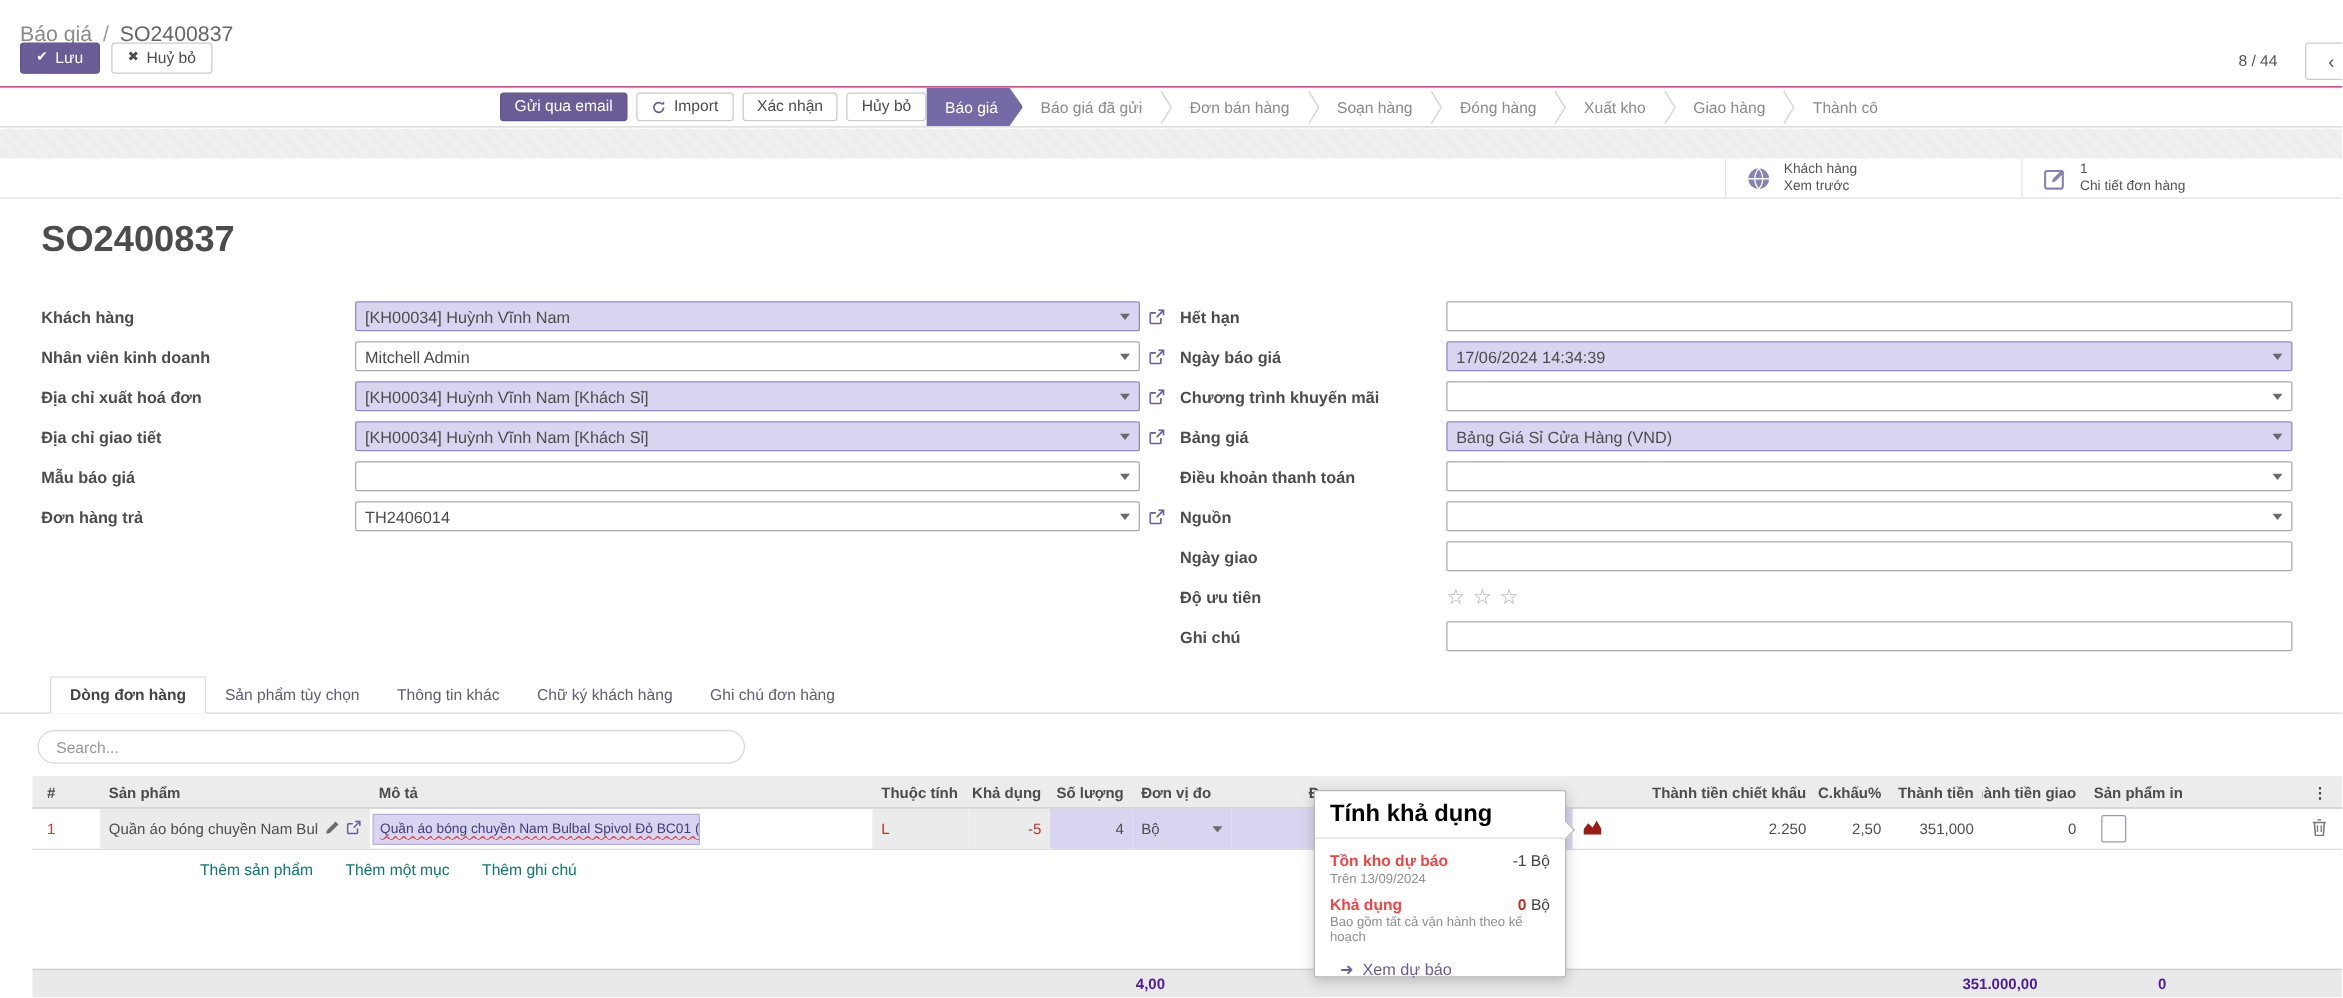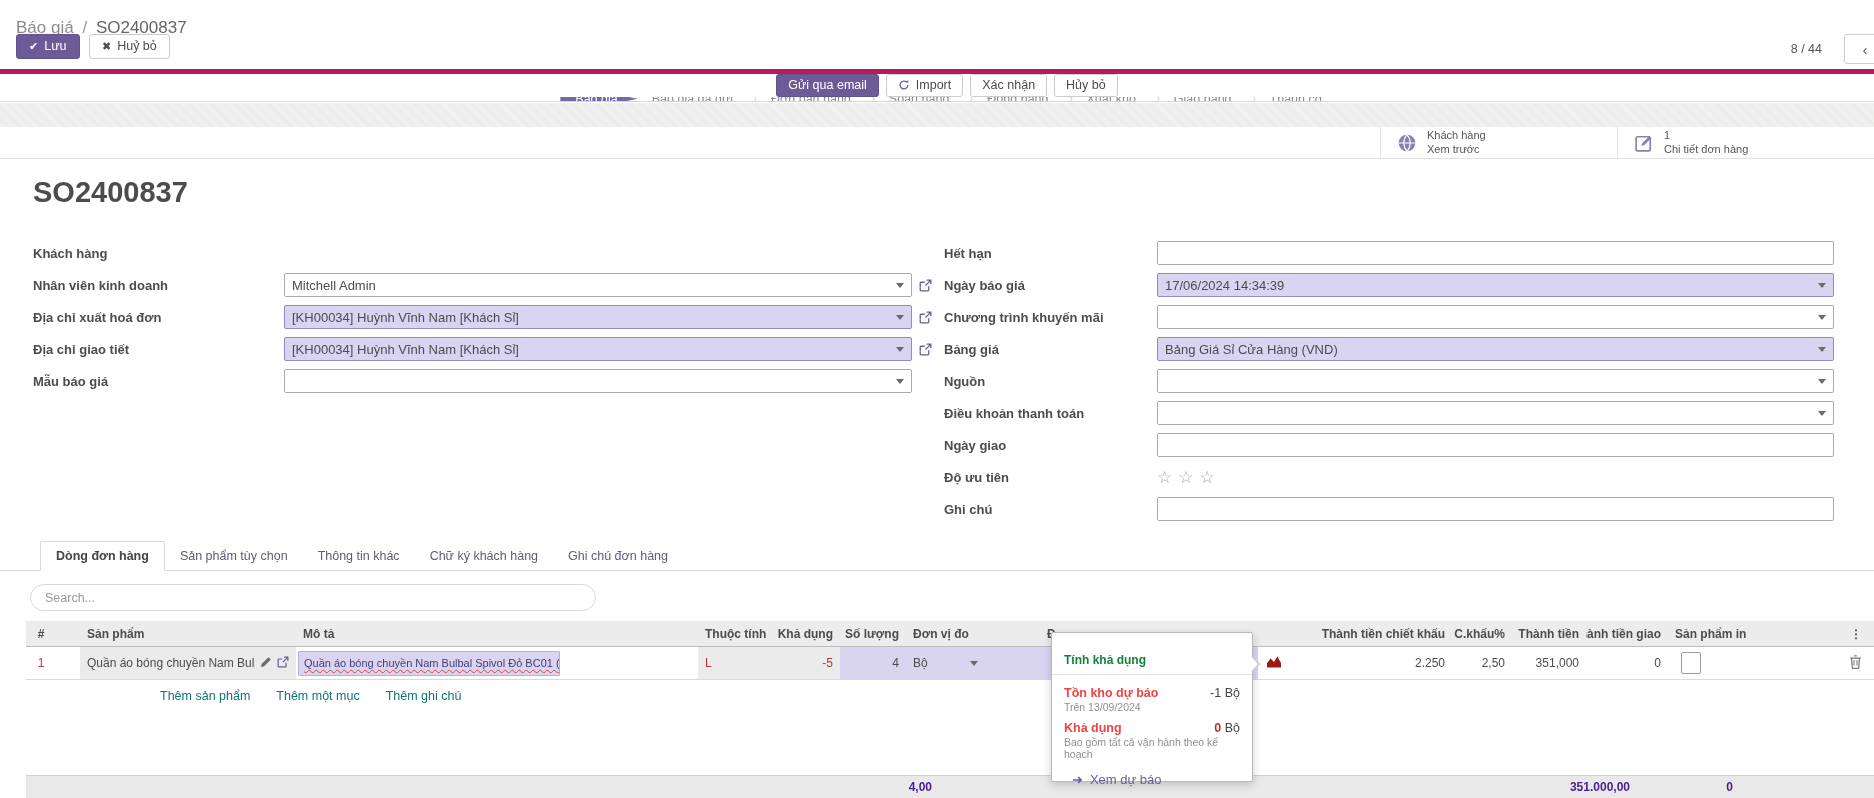--- a/index.html
+++ b/index.html
@@ -18,22 +18,22 @@
   .btn-primary { background:#6b5c98; border:1px solid #60528a; color:#fff; }
   .btn-default { background:#fff; border:1px solid #ccc; color:#4c4c4c; }
   .btn .ic { font-size:11px; }
   .pager { position:absolute; right:52px; top:8px; font-size:12.5px; color:#555; }
   .pager-prev { position:absolute; right:-12px; top:0; width:42px; height:30px; background:#fff;
     border:1px solid #ccc; border-radius:3px; font-size:15px; color:#555;
     display:flex; align-items:center; justify-content:center; cursor:pointer; }
 
   
   .statusbar { position:absolute; top:69px; left:0; right:0; height:33px; background:#fff;
-    border-top:5px solid #be185d; border-bottom:1px solid #d4d4d4;
-    display:flex; align-items:center; justify-content:center;flex-direction:column; }
+    border-top:1px solid #be185d; border-bottom:1px solid #d4d4d4;
+    display:flex; align-items:center; justify-content:center; }
   .sb-buttons { display:flex; gap:7px; padding-left:20px; }
   .sb-buttons .btn { padding:4px 11px; }
   .refresh-ic { width:12px; height:12px; }
   .stages { display:flex; align-items:stretch; height:100%; overflow:hidden; margin-right:-22px; }
   .stage { display:flex; align-items:center; padding:0 14px; font-size:12.5px; color:#8a8a8a;
     white-space:nowrap; cursor:pointer; }
   .stage.active { background:#756aa5; color:#fff; padding:0 20px 0 15px;
     clip-path:polygon(0 0, calc(100% - 11px) 0, 100% 50%, calc(100% - 11px) 100%, 0 100%); }
   .ssep { align-self:center; flex:none; }
 
@@ -118,21 +118,21 @@
   .totals { position:absolute; bottom:0; left:26px; right:0; height:23px; background:#e9e9e9;
     border-top:1px solid #d0d0d0; }
   .totals span { position:absolute; top:4px; font-size:12px; font-weight:bold; color:#4c1d95; }
   .tot-qty { right:942px; } .tot-sub { right:244px; } .tot-del { right:141px; }
 
   
   .popup { position:absolute; top:632px; left:1051px; width:202px; height:150px; background:#fff;
     border:1px solid #b9b9b9; box-shadow:0 3px 10px rgba(0,0,0,.18); z-index:50; border-radius:2px; }
   .pop-pointer { position:absolute; right:-6px; top:26px; width:10px; height:10px; background:#fff;
     border-top:1px solid #b9b9b9; border-right:1px solid #b9b9b9; transform:rotate(45deg); }
-  .pop-title { font-size:12px; font-weight:bold; color:#15803d; padding:20px 12px 7px;
+  .pop-title { font-size:19px; font-weight:bold; color:#000000; padding:8px 12px 7px;
     border-bottom:1px solid #e0e0e0; }
   .pop-body { padding:8px 12px 0; }
   .pop-row { display:flex; justify-content:space-between; align-items:baseline; font-size:12.5px; margin-top:3px; }
   .pop-lbl { font-weight:bold; color:#ef4444; }
   .pop-val { color:#444; }
   .pop-sub { font-size:10.5px; color:#8f8f8f; margin-top:1px; }
   .pop-link { margin:12px 0 0 8px; font-size:13px; color:#6b5c98; cursor:pointer;
     display:flex; align-items:center; gap:7px; }
 </style>
 </head>
@@ -247,81 +247,106 @@
       </div>
     </div>
 
     <h1 class="sheet-title">SO2400837</h1>
 
     <div class="fgrid">
       <div class="fcol-left">
 
         <div class="frow">
           <label class="flabel">Khách hàng</label>
-        </div>
-
-        <div class="frow">
-          <label class="flabel">Nhân viên kinh doanh</label>
-          <div class="fwrap">
-            <div class="finput">
-              <span>Mitchell Admin</span>
+          <div class="fwrap">
+            <div class="finput hl">
+              <span>[KH00034] Huỳnh Vĩnh Nam</span>
               <span class="caret"></span>
             </div>
             <span class="extlink">
               <svg width="13" height="13" viewBox="0 0 16 16">
                   <path d="M9.5 1.5h5v5M14.2 1.8L7.8 8.2M12 9v4.5a1 1 0 0 1-1 1H2.5a1 1 0 0 1-1-1V5a1 1 0 0 1 1-1H7" fill="none" stroke="currentColor" stroke-width="1.6"></path>
                 </svg>
             </span>
           </div>
         </div>
 
         <div class="frow">
-          <label class="flabel">Địa chỉ xuất hoá đơn</label>
-          <div class="fwrap">
-            <div class="finput hl">
-              <span>[KH00034] Huỳnh Vĩnh Nam [Khách Sỉ]</span>
+          <label class="flabel">Nhân viên kinh doanh</label>
+          <div class="fwrap">
+            <div class="finput">
+              <span>Mitchell Admin</span>
               <span class="caret"></span>
             </div>
             <span class="extlink">
               <svg width="13" height="13" viewBox="0 0 16 16">
                   <path d="M9.5 1.5h5v5M14.2 1.8L7.8 8.2M12 9v4.5a1 1 0 0 1-1 1H2.5a1 1 0 0 1-1-1V5a1 1 0 0 1 1-1H7" fill="none" stroke="currentColor" stroke-width="1.6"></path>
                 </svg>
             </span>
           </div>
         </div>
 
         <div class="frow">
-          <label class="flabel">Địa chỉ giao tiết</label>
+          <label class="flabel">Địa chỉ xuất hoá đơn</label>
           <div class="fwrap">
             <div class="finput hl">
               <span>[KH00034] Huỳnh Vĩnh Nam [Khách Sỉ]</span>
               <span class="caret"></span>
             </div>
             <span class="extlink">
               <svg width="13" height="13" viewBox="0 0 16 16">
                   <path d="M9.5 1.5h5v5M14.2 1.8L7.8 8.2M12 9v4.5a1 1 0 0 1-1 1H2.5a1 1 0 0 1-1-1V5a1 1 0 0 1 1-1H7" fill="none" stroke="currentColor" stroke-width="1.6"></path>
                 </svg>
             </span>
           </div>
         </div>
 
         <div class="frow">
+          <label class="flabel">Địa chỉ giao tiết</label>
+          <div class="fwrap">
+            <div class="finput hl">
+              <span>[KH00034] Huỳnh Vĩnh Nam [Khách Sỉ]</span>
+              <span class="caret"></span>
+            </div>
+            <span class="extlink">
+              <svg width="13" height="13" viewBox="0 0 16 16">
+                  <path d="M9.5 1.5h5v5M14.2 1.8L7.8 8.2M12 9v4.5a1 1 0 0 1-1 1H2.5a1 1 0 0 1-1-1V5a1 1 0 0 1 1-1H7" fill="none" stroke="currentColor" stroke-width="1.6"></path>
+                </svg>
+            </span>
+          </div>
+        </div>
+
+        <div class="frow">
           <label class="flabel">Mẫu báo giá</label>
           <div class="fwrap">
             <div class="finput">
               <span></span>
               <span class="caret"></span>
             </div>
             <span class="extlink ph">
               <svg width="13" height="13" viewBox="0 0 16 16"></svg>
             </span>
           </div>
         </div>
 
 
+        <div class="frow">
+          <label class="flabel">Đơn hàng trả</label>
+          <div class="fwrap">
+            <div class="finput">
+              <span>TH2406014</span>
+              <span class="caret"></span>
+            </div>
+            <span class="extlink">
+              <svg width="13" height="13" viewBox="0 0 16 16">
+                  <path d="M9.5 1.5h5v5M14.2 1.8L7.8 8.2M12 9v4.5a1 1 0 0 1-1 1H2.5a1 1 0 0 1-1-1V5a1 1 0 0 1 1-1H7" fill="none" stroke="currentColor" stroke-width="1.6"></path>
+                </svg>
+            </span>
+          </div>
+        </div>
       </div>
 
       <div class="fcol-right">
         <div class="frow">
           <label class="flabel">Hết hạn</label>
           <div class="fwrap">
               <div class="finput">
             <span></span>
           </div>
             </div>
@@ -347,30 +372,30 @@
         <div class="frow">
           <label class="flabel">Bảng giá</label>
           <div class="fwrap">
               <div class="finput hl">
             <span>Bảng Giá Sỉ Cửa Hàng (VND)</span>
             <span class="caret"></span>
           </div>
             </div>
         </div>
         <div class="frow">
-          <label class="flabel">Nguồn</label>
+          <label class="flabel">Điều khoản thanh toán</label>
           <div class="fwrap">
               <div class="finput">
             <span></span>
             <span class="caret"></span>
           </div>
             </div>
         </div>
         <div class="frow">
-          <label class="flabel">Điều khoản thanh toán</label>
+          <label class="flabel">Nguồn</label>
           <div class="fwrap">
               <div class="finput">
             <span></span>
             <span class="caret"></span>
           </div>
             </div>
         </div>
         <div class="frow">
           <label class="flabel">Ngày giao</label>
           <div class="fwrap">

